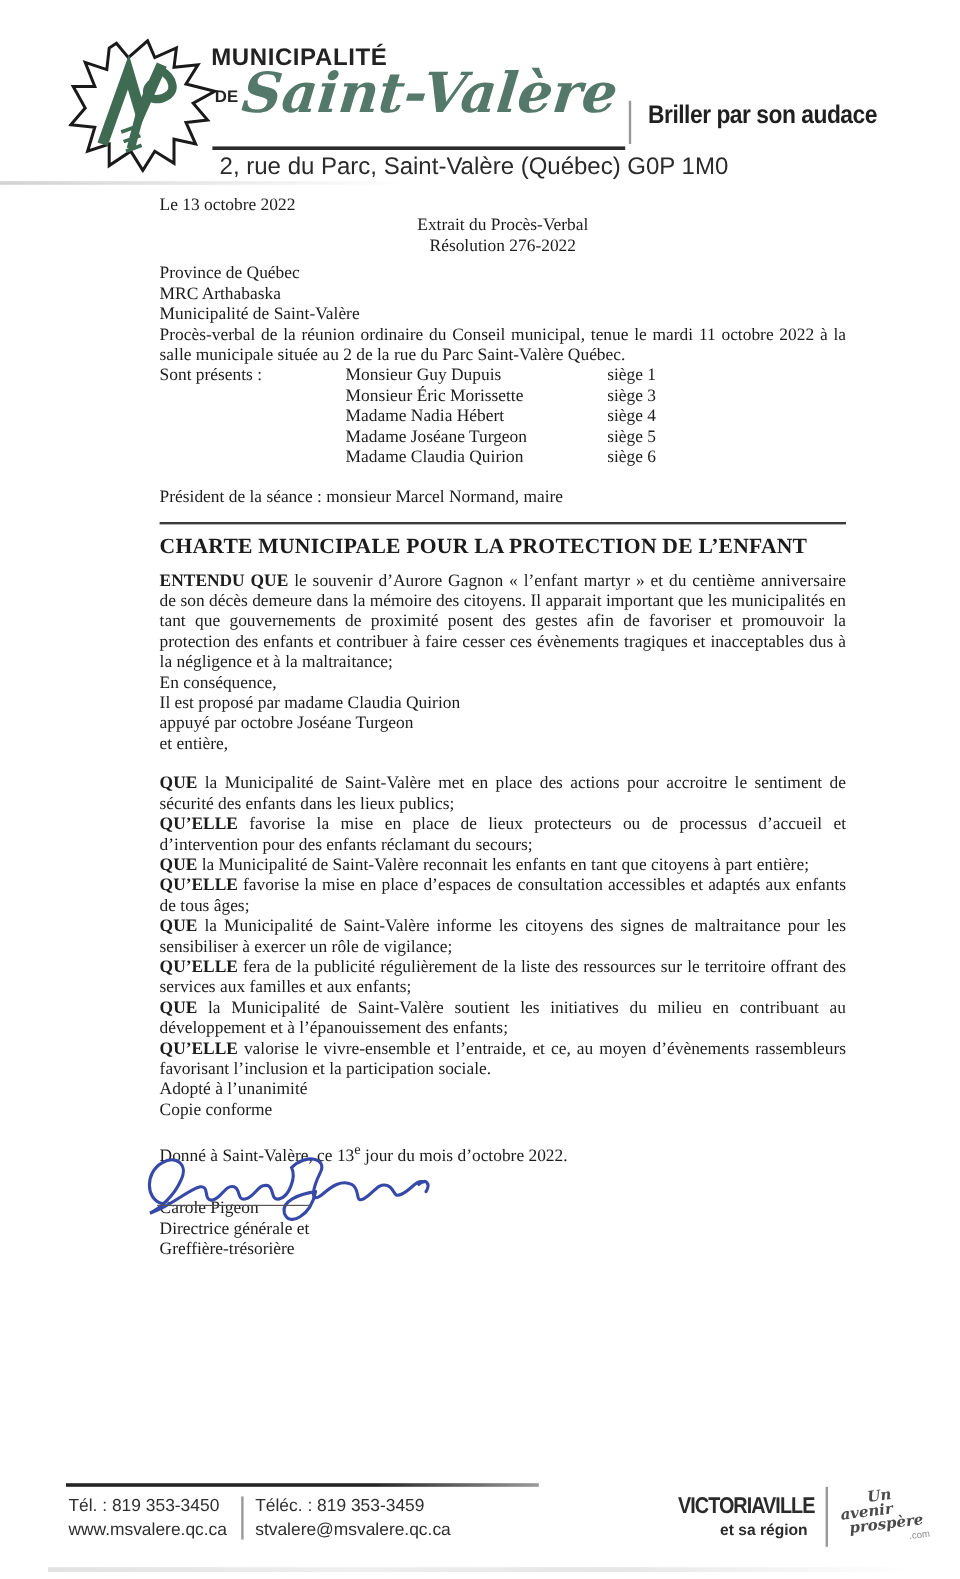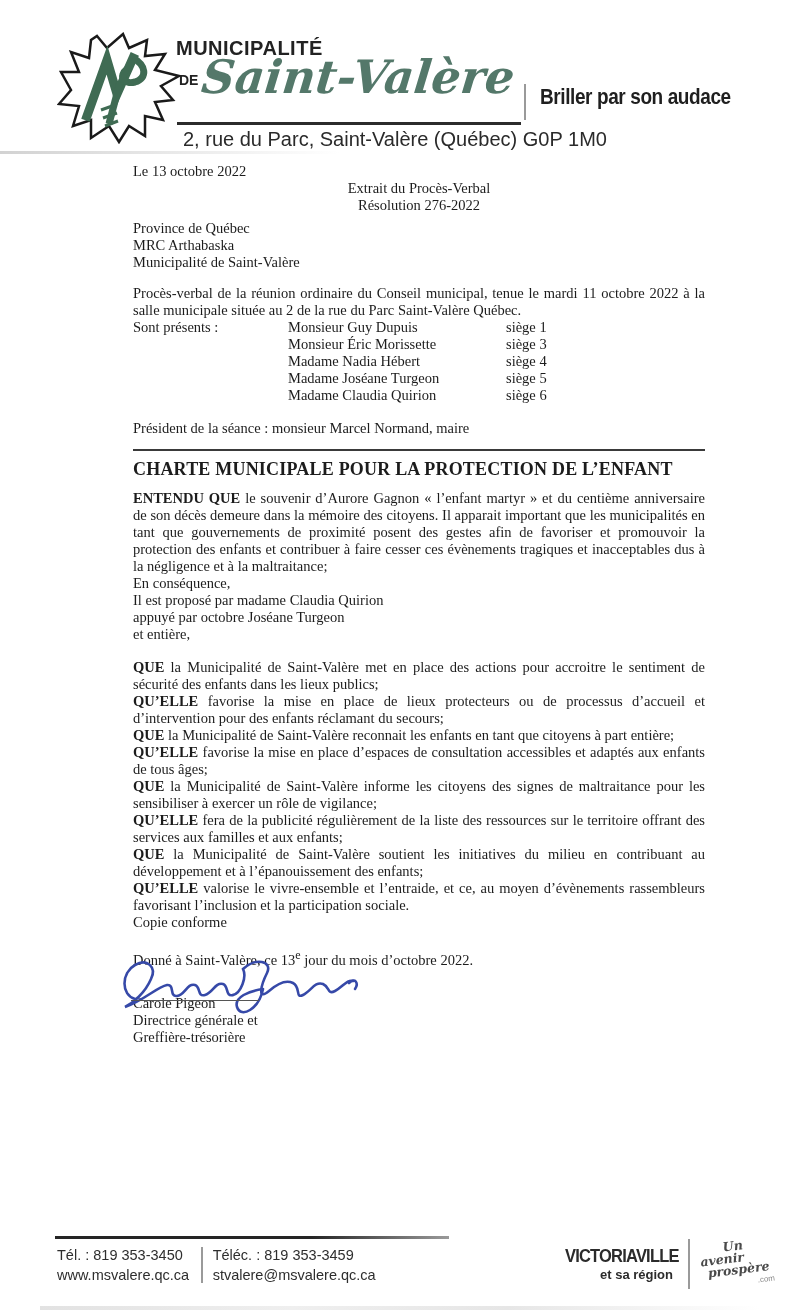--- a/index.html
+++ b/index.html
@@ -25,21 +25,21 @@
     font-size:20px;color:#2a2a2a;}
   .addr-shadow{position:absolute;left:0;top:151px;width:340px;height:3px;
     background:linear-gradient(to right,#d2d2d2,rgba(255,255,255,0));}
   
   .content{position:absolute;left:133px;top:163px;width:572px;}
   .content p{margin:0;}
   .just{text-align:justify;}
   .center{text-align:center;}
   .b{font-weight:bold;}
   .mb4{margin-bottom:4px}.mb6{margin-bottom:6px}.mb12{margin-bottom:12px}
-  .mb14{margin-bottom:14px}.mb15{margin-bottom:15px}.mb16{margin-bottom:16px}.mb24{margin-bottom:24px}
+  .mb14{}.mb15{margin-bottom:15px}.mb16{margin-bottom:16px}.mb24{margin-bottom:24px}
   .att-row{display:flex;}
   .att-label{width:155px;}
   .att-name{width:218px;}
   .att-seat{flex:1;}
   .rule{border:none;border-top:2.5px solid #3a3a3a;margin:12px 0 10px 0;width:100%;}
   .res-heading{font-weight:bold;font-size:18px;letter-spacing:.2px;margin-bottom:12px;}
   .sig-wrap{position:relative;margin-top:26px;}
   .sig-svg{position:absolute;left:-20px;top:-46px;}
   .sig-underline{position:absolute;left:-2px;top:5px;width:128px;height:1.5px;background:#555;}
   
@@ -144,20 +144,21 @@
     <p class="just mb15"><span class="b">QUE</span><span> la Municipalité de Saint-Valère met en place des actions pour accroitre le sentiment de sécurité des enfants dans les lieux publics;</span></p>
     <p class="just mb15"><span class="b">QU’ELLE</span><span> favorise la mise en place de lieux protecteurs ou de processus d’accueil et d’intervention pour des enfants réclamant du secours;</span></p>
     <p class="just mb15"><span class="b">QUE</span><span> la Municipalité de Saint-Valère reconnait les enfants en tant que citoyens à part entière;</span></p>
     <p class="just mb15"><span class="b">QU’ELLE</span><span> favorise la mise en place d’espaces de consultation accessibles et adaptés aux enfants de tous âges;</span></p>
     <p class="just mb15"><span class="b">QUE</span><span> la Municipalité de Saint-Valère informe les citoyens des signes de maltraitance pour les sensibiliser à exercer un rôle de vigilance;</span></p>
     <p class="just mb15"><span class="b">QU’ELLE</span><span> fera de la publicité régulièrement de la liste des ressources sur le territoire offrant des services aux familles et aux enfants;</span></p>
     <p class="just mb15"><span class="b">QUE</span><span> la Municipalité de Saint-Valère soutient les initiatives du milieu en contribuant au développement et à l’épanouissement des enfants;</span></p>
     <p class="just mb24"><span class="b">QU’ELLE</span><span> valorise le vivre-ensemble et l’entraide, et ce, au moyen d’évènements rassembleurs favorisant l’inclusion et la participation sociale.</span></p>
 
     <div class="mb16">
+      <p>Adopté à l’unanimité</p>
       <p>Copie conforme</p>
     </div>
 
     <p class="mb4"><span>Donné à Saint-Valère, ce 13</span><sup>e</sup><span> jour du mois d’octobre 2022.</span></p>
 
     <div class="sig-wrap">
       <svg class="sig-svg" width="260" height="72" viewBox="0 0 260 72">
         <g fill="none" stroke="#3649a8" stroke-width="2.6" stroke-linecap="round">
           <path d="M22 50 C8 46 8 24 22 16 C34 9 44 18 38 30 C32 44 20 54 12 58 C30 52 44 38 54 36 C62 35 56 48 64 47 C72 46 74 34 82 36 C88 38 84 48 92 46 C100 44 102 33 110 35 C116 37 112 48 120 46"></path>
           <path d="M120 46 C128 44 134 28 130 20 C142 8 160 12 154 24 C148 36 144 52 156 42 C164 35 172 30 180 34 C188 38 182 50 190 46 C198 42 202 32 210 35 C217 38 214 46 222 42 C230 38 234 30 240 32"></path>

